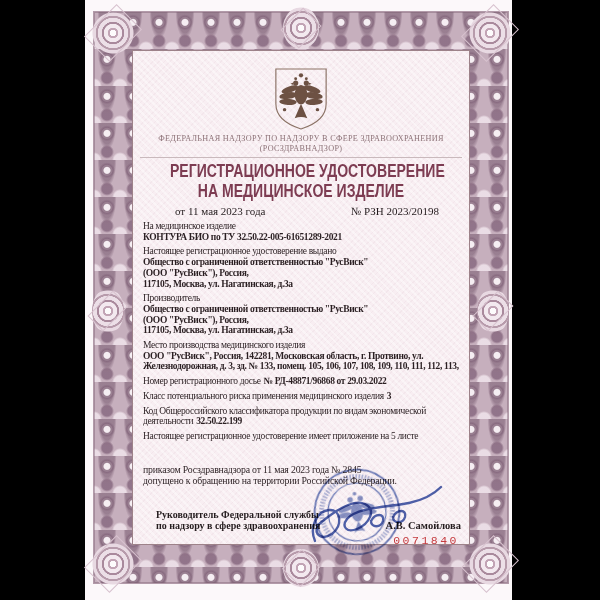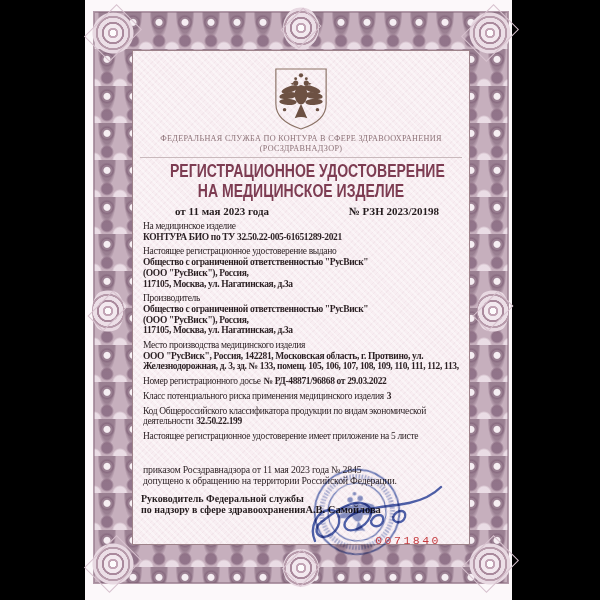--- a/index.html
+++ b/index.html
@@ -49,37 +49,37 @@
 
   .auth{font-size:8.2px;line-height:10px;letter-spacing:.3px;text-align:center;
         color:#8d7378;white-space:nowrap;}
   .divider{border-top:1px solid #c9b9bc;width:96%;margin:3px auto 0;}
 
   .title{margin-top:3px;text-align:center;font-family:"Liberation Sans",sans-serif;
          font-weight:700;font-size:18px;line-height:20px;color:#7d3c52;white-space:nowrap;}
   .title .tline{display:block;transform:scaleX(.78);transform-origin:50% 50%;}
 
   .date-row{display:flex;justify-content:space-between;align-items:flex-end;
-            margin-top:4px;padding:0 30px 0 42px;font-weight:700;font-size:11px;color:#241c1e;gap:28px;}
+            margin-top:4px;padding:0 30px 0 42px;font-weight:400;font-size:11px;color:#241c1e;gap:28px;}
 
   .body{margin-top:4px;padding:0 10px;font-size:9.5px;line-height:10.7px;
         letter-spacing:-.35px;color:#2a1f22;}
   .body p{margin:0 0 4px 0;}
   .body .ln{display:block;white-space:nowrap;}
   .b{font-weight:700;}
   .val{margin-left:3px;}
 
   .order{margin-top:22px;font-size:9.8px;line-height:11px;letter-spacing:-.2px;color:#2a1f22;
          padding:0 10px;}
-  .signer-row{display:flex;justify-content:flex-start;align-items:flex-end;
-              margin-top:7px;padding:0 8px 0 8px;}
+  .signer-row{display:flex;justify-content:space-between;align-items:flex-end;
+              margin-top:23px;padding:0 8px 0 23px;}
   .signer-title{font-weight:700;font-size:10px;line-height:11px;color:#241c1e;}
   .signer-name{font-weight:700;font-size:10.5px;color:#241c1e;white-space:nowrap;}
 
-  .serial{position:absolute;right:28px;top:483px;font-family:"Liberation Mono",monospace;
+  .serial{position:absolute;right:10px;top:483px;font-family:"Liberation Mono",monospace;
           font-size:11.5px;letter-spacing:2.5px;color:#c53b3f;}
 
   .seal{position:absolute;left:178px;top:415px;width:92px;height:92px;
         mix-blend-mode:multiply;opacity:.82;transform:rotate(-8deg);filter:blur(.3px);}
   .signature{position:absolute;left:172px;top:428px;width:140px;height:75px;
              mix-blend-mode:multiply;opacity:.9;}
 </style>
 </head>
 <body>
 
@@ -116,21 +116,21 @@
             <ellipse cx="16.5" cy="36" rx="9" ry="3.2" transform="rotate(3 16.5 36)"></ellipse>
             <ellipse cx="41.5" cy="23" rx="9" ry="3.2" transform="rotate(18 41.5 23)"></ellipse>
             <ellipse cx="43" cy="29.5" rx="9.5" ry="3.4" transform="rotate(8 43 29.5)"></ellipse>
             <ellipse cx="43.5" cy="36" rx="9" ry="3.2" transform="rotate(-3 43.5 36)"></ellipse>
             <path d="M30 38 L23.5 53 Q30 50 36.5 53 Z"></path>
             <circle cx="13" cy="44" r="1.8"></circle>
               <circle cx="47" cy="44" r="1.8"></circle>
           </g>
         </svg>
 
-        <div class="auth">ФЕДЕРАЛЬНАЯ СЛУЖБА ПО КОНТУРА В СФЕРЕ ЗДРАВООХРАНЕНИЯ</div>
+        <div class="auth">ФЕДЕРАЛЬНАЯ НАДЗОРУ ПО НАДЗОРУ В СФЕРЕ ЗДРАВООХРАНЕНИЯ</div>
         <div class="auth">(РОСЗДРАВНАДЗОР)</div>
         <div class="divider"></div>
 
         <div class="title">
           <span class="tline">РЕГИСТРАЦИОННОЕ УДОСТОВЕРЕНИЕ</span>
           <span class="tline">НА МЕДИЦИНСКОЕ ИЗДЕЛИЕ</span>
         </div>
 
         <div class="date-row">
           <span>от 11 мая 2023 года</span>

